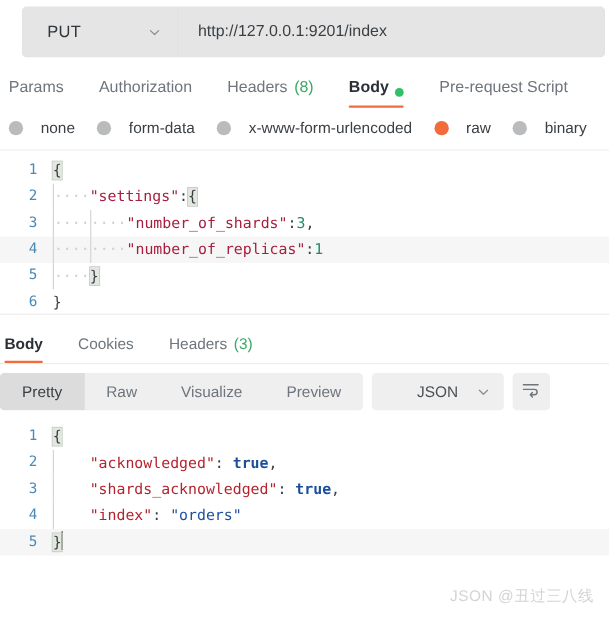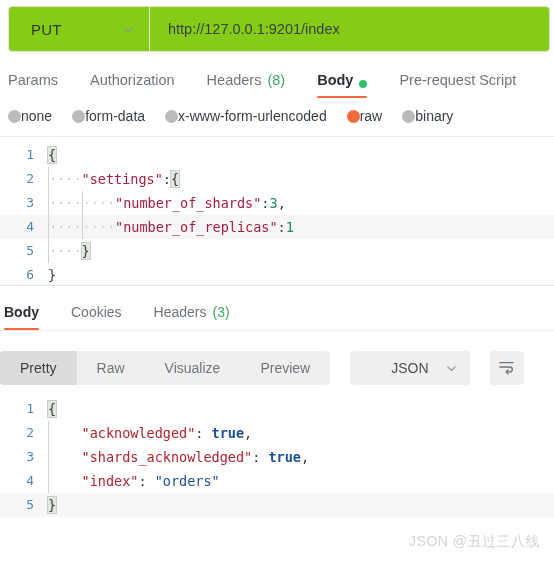--- a/index.html
+++ b/index.html
@@ -14,24 +14,24 @@
     color: #2f3439;
     overflow: hidden;
     position: relative;
   }
 
   
   .url-row {
     display: flex;
     align-items: stretch;
     height: 44px;
-    margin: 6px 4px 0 8px;
+    margin: 6px 4px 0 20px;
     border: 1px solid #e3e3e3;
     border-radius: 4px;
-    background: #84cc16;
+    background: #e5e5e5;
     overflow: hidden;
   }
   .method-box {
     width: 141px;
     display: flex;
     align-items: center;
     justify-content: space-between;
     padding: 0 14px 0 22px;
     border-right: 1px solid #e0e0e0;
     box-sizing: border-box;
@@ -104,21 +104,21 @@
   .radio-row {
     display: flex;
     align-items: center;
     gap: 0;
     padding: 10px 4px 12px 8px;
     border-bottom: 1px solid #ececec;
   }
   .radio-item {
     display: flex;
     align-items: center;
-    gap: 0;
+    gap: 16px;
     margin-right: 20px;
     cursor: pointer;
     white-space: nowrap;
   }
   .radio-dot {
     width: 13px;
     height: 13px;
     border-radius: 50%;
     background: #b9bbbd;
     flex: none;
@@ -198,22 +198,22 @@
     height: 36px;
     padding: 8px 4px 0 4px;
   }
   .resp-tabs .tab { font-size: 14px; }
   .resp-tabs .tab:first-child { padding-left: 0; }
   .resp-tabs .tab.active::after { left: 0; right: 16px; }
 
   .fmt-row {
     display: flex;
     align-items: center;
-    gap: 20px;
-    padding: 20px 4px 8px 0;
+    gap: 8px;
+    padding: 8px 4px 8px 0;
     border-top: 1px solid #ececec;
   }
   .seg {
     display: flex;
     background: #efefef;
     border-radius: 4px;
     overflow: hidden;
     height: 34px;
   }
   .seg-btn {

